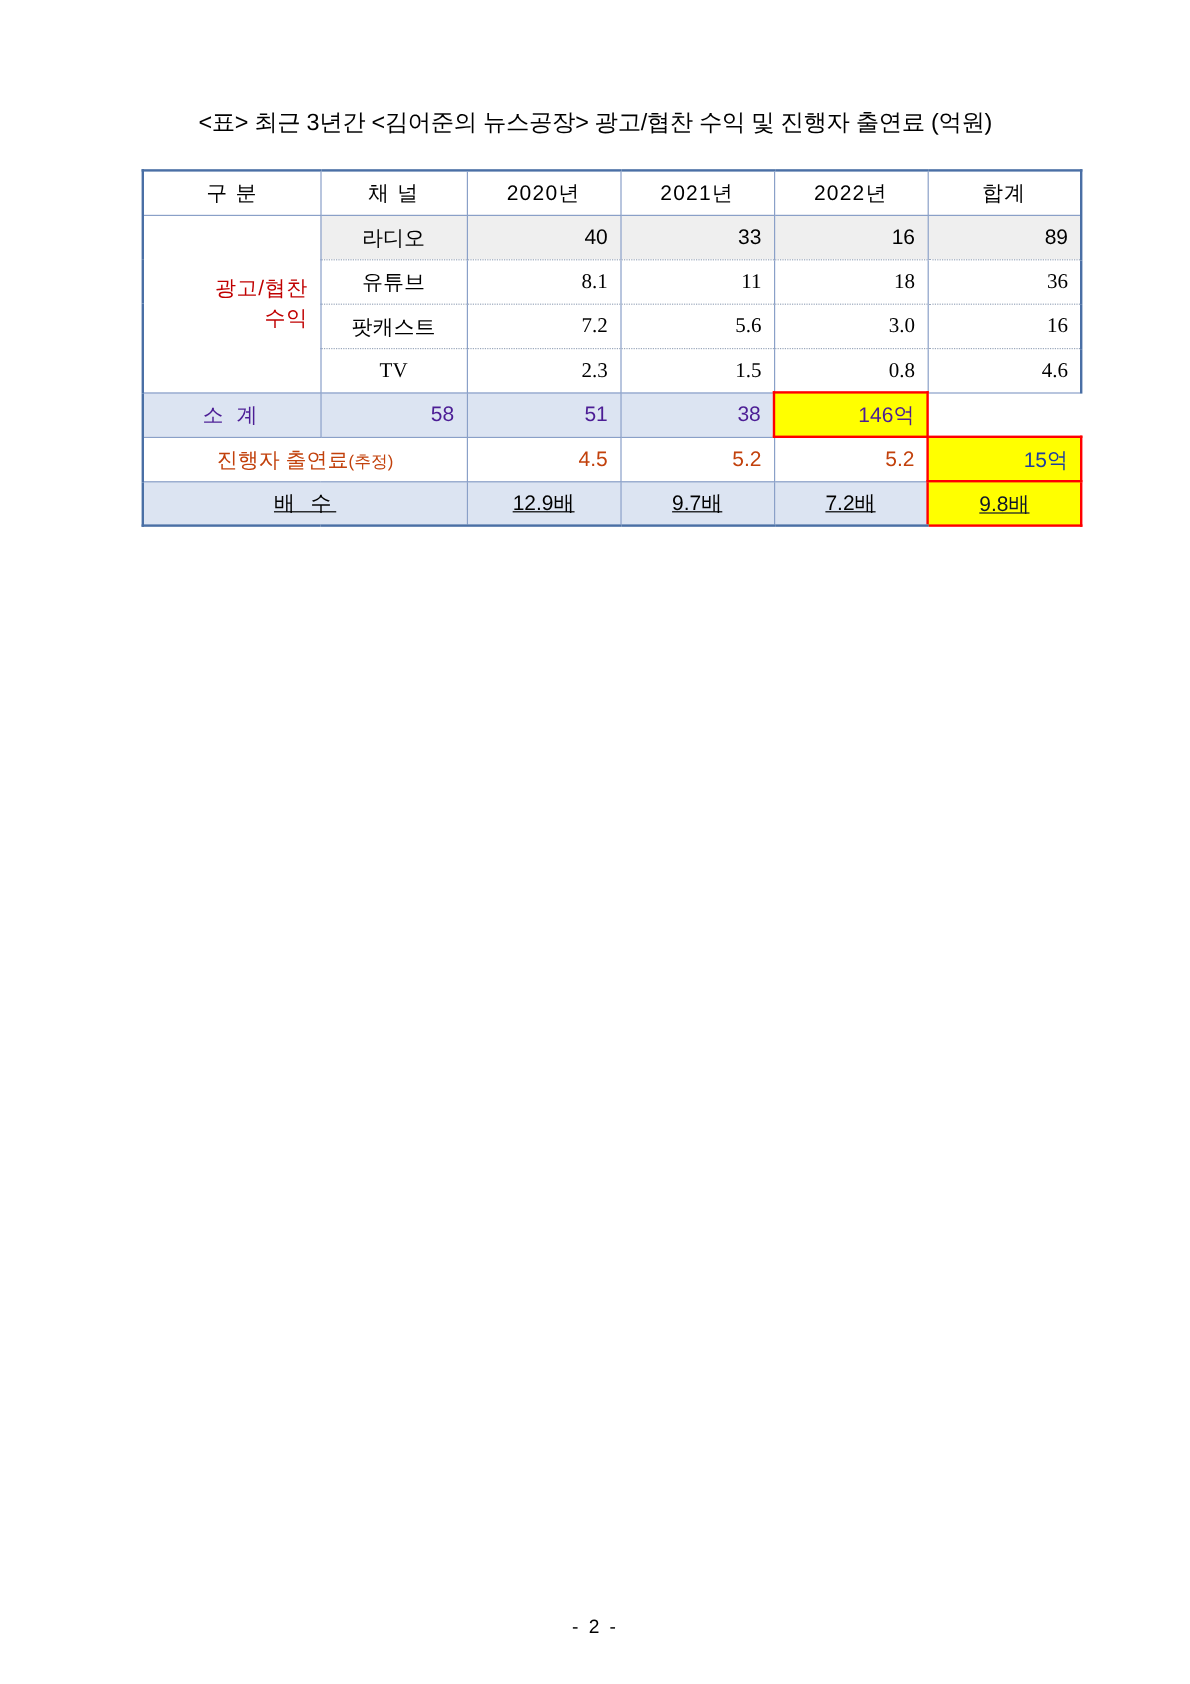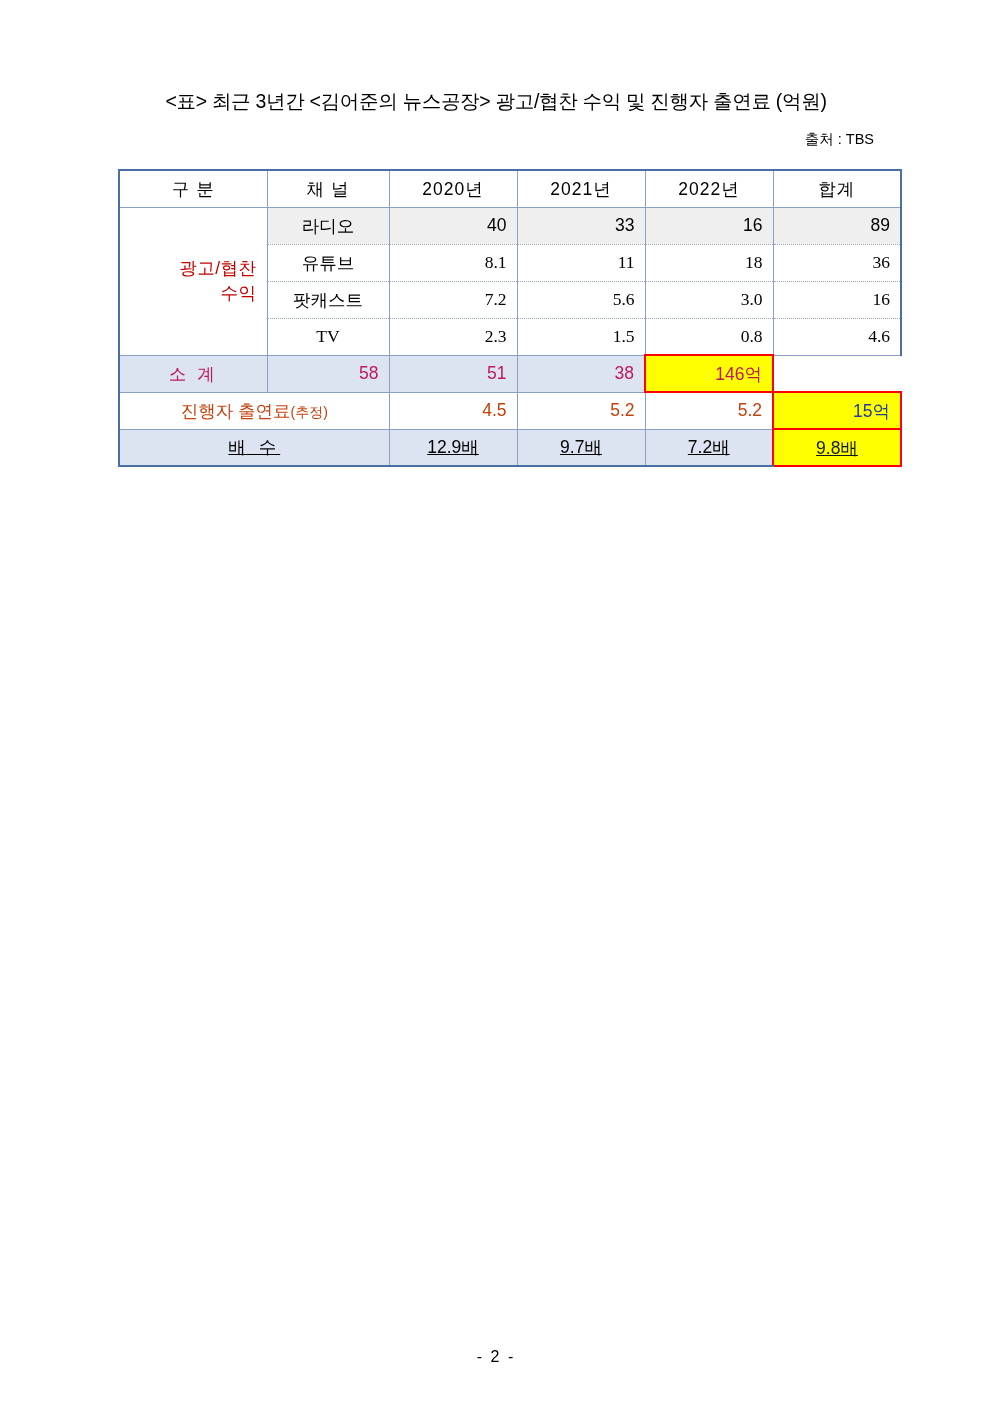--- a/index.html
+++ b/index.html
@@ -34,21 +34,21 @@
     position: absolute;
     top: 130px;
     left: 0;
     width: 874px;
     text-align: right;
     font-size: 14.5px;
     color: #000;
   }
   table.main {
     position: absolute;
-    top: 169px;
+    top: 141px;
     left: 118px;
     width: 756px;
     border-collapse: collapse;
     table-layout: fixed;
   }
   table.main td, table.main th {
     border: 1px solid #8aa0c8;
     height: 37px;
     font-size: 17.5px;
     font-weight: normal;
@@ -85,21 +85,21 @@
     font-size: 17px;
     line-height: 1.45;
     letter-spacing: 0.5px;
   }
   .shade-gray { background: #efefef; margin-left: 23px; }
   .dashed-b { border-bottom: 1px dotted #9aa7bb !important; }
   .dashed-t { border-top: 1px dotted #9aa7bb !important; font-family: Liberation Serif, serif; }
 
   .subtotal-row td {
     background: #dce4f2;
-    color: #be185d;
+    color: #4c1d95;
     font-weight: bold;
   }
   .subtotal-row td.lbl {
     text-align: center;
     letter-spacing: 3px;
   }
   .fee-row td {
     color: #c2410c;
     font-weight: bold;
   }
@@ -135,21 +135,20 @@
     font-size: 16px;
     letter-spacing: 2px;
   }
 </style>
 </head>
 <body>
 
 <div class="page">
 
   <div class="doc-title">&lt;표&gt; 최근 3년간 &lt;김어준의 뉴스공장&gt; 광고/협찬 수익 및 진행자 출연료 (억원)</div>
-  <div class="source-line">출처 : TBS</div>
 
   <table class="main">
     <colgroup>
       <col class="col-cat">
       <col class="col-chan">
       <col class="col-year">
       <col class="col-year">
       <col class="col-year">
       <col class="col-sum">
     </colgroup>

